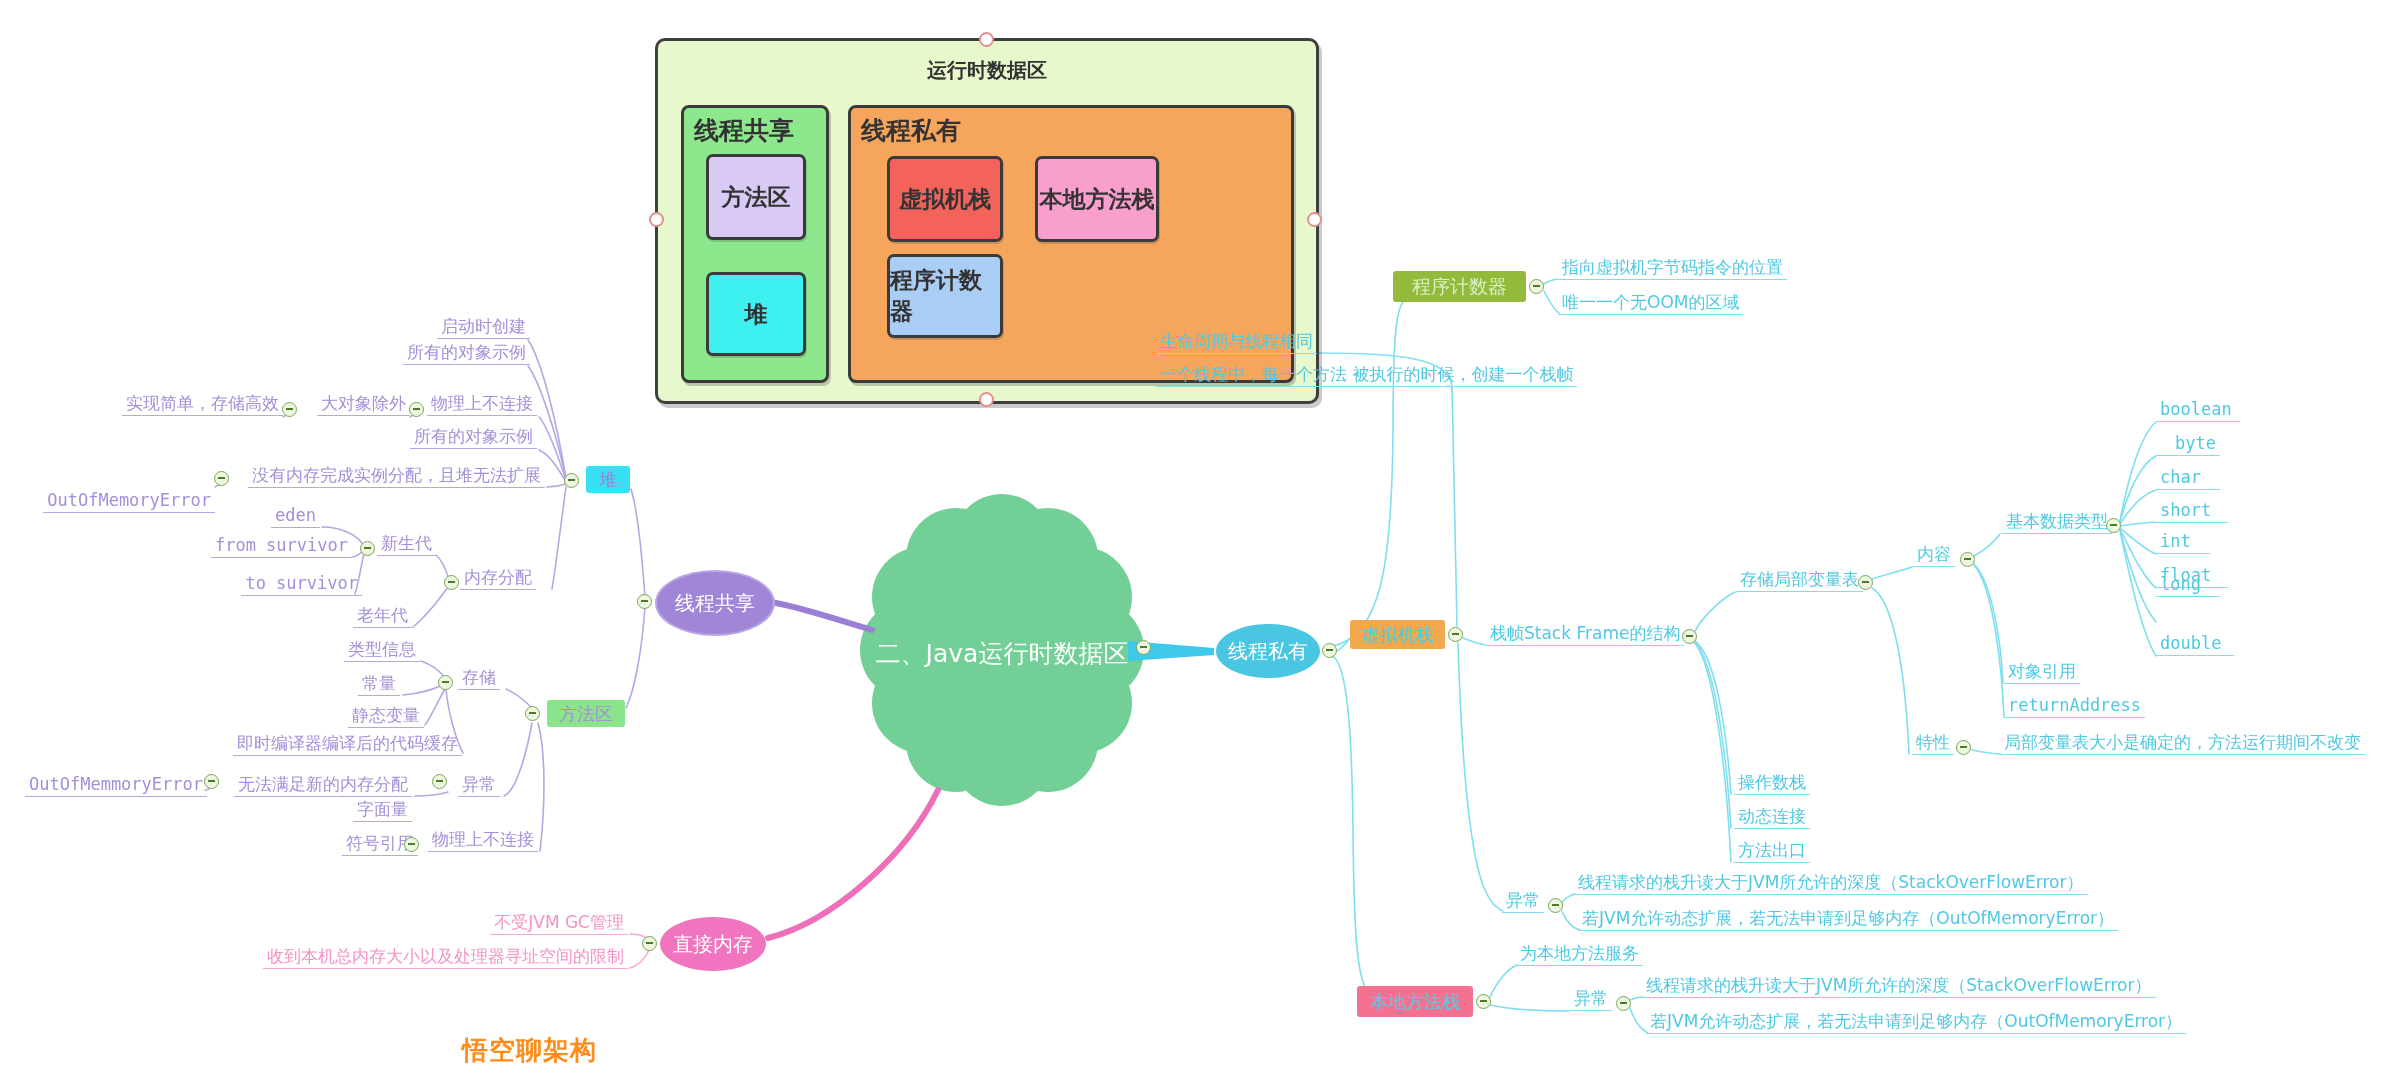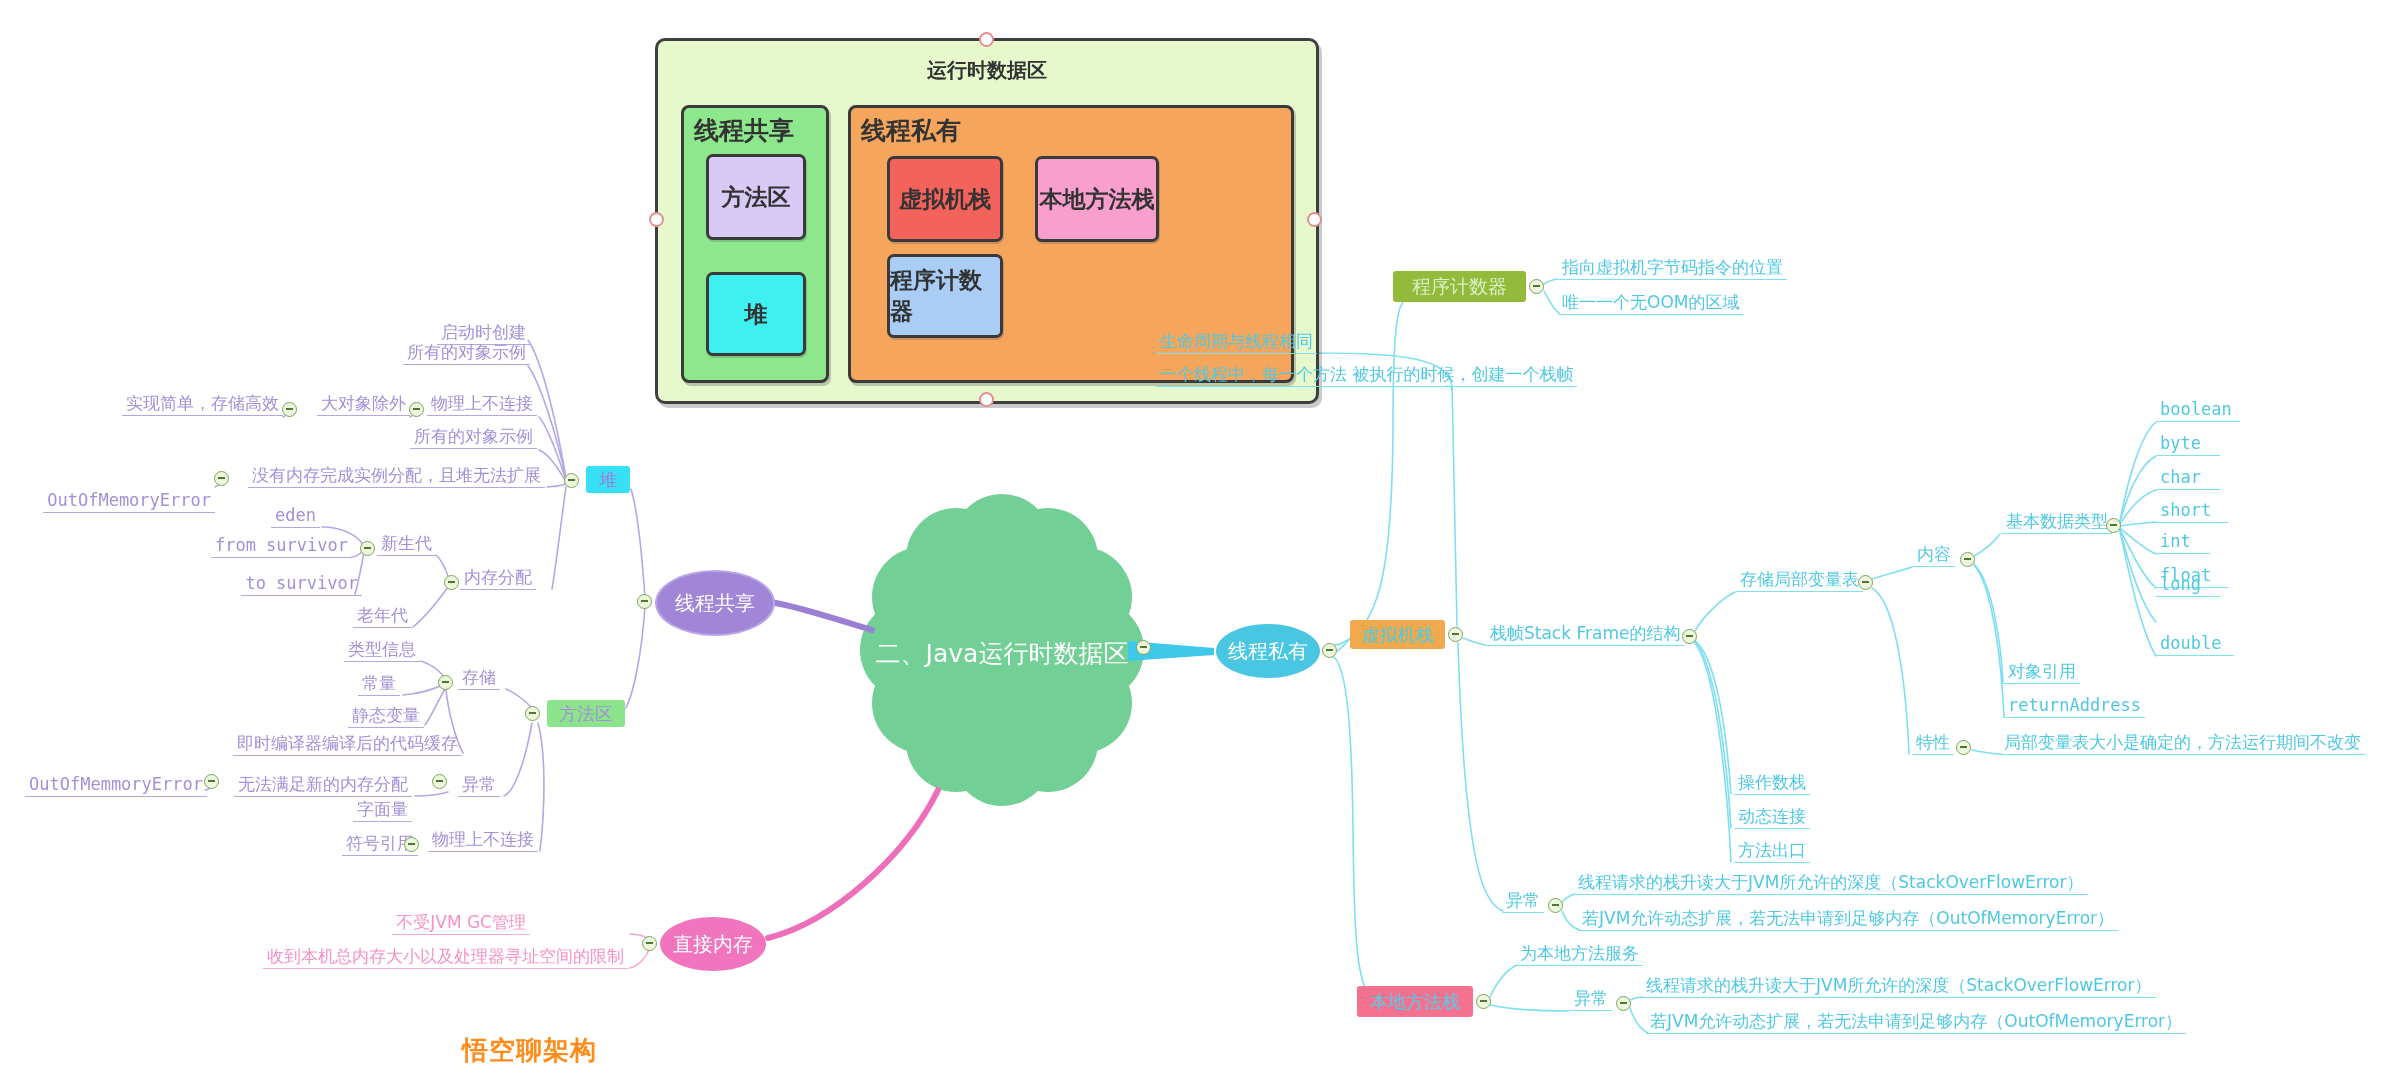--- a/index.html
+++ b/index.html
@@ -146,21 +146,21 @@
   <div class="ellipse" style="left:655px;top:570px;width:116px;height:62px;background:#a186d8;border:2px solid #b9a6e6;">线程共享</div>
   <div class="ellipse" style="left:1216px;top:624px;width:104px;height:54px;background:#49c6e2;">线程私有</div>
   <div class="ellipse" style="left:660px;top:917px;width:106px;height:54px;background:#f075be;">直接内存</div>
 
   <div class="mnode" style="left:586px;top:466px;width:44px;height:27px;background:#38e0f5;color:#9a82d8;">堆</div>
   <div class="mnode" style="left:547px;top:700px;width:78px;height:27px;background:#8be48b;color:#a48fd8;">方法区</div>
   <div class="mnode" style="left:1393px;top:271px;width:133px;height:31px;background:#94ba3c;color:#d8f0c4;font-size:19px;">程序计数器</div>
   <div class="mnode" style="left:1350px;top:620px;width:95px;height:29px;background:#f2a94e;color:#45cce4;">虚拟机栈</div>
   <div class="mnode" style="left:1357px;top:986px;width:116px;height:31px;background:#f4728f;color:#4fd0e8;">本地方法栈</div>
 
-  <div class="lbl pu" style="right:1875px;top:316px;margin-top:6px;">启动时创建</div>
+  <div class="lbl pu" style="right:1875px;top:316px;">启动时创建</div>
   <div class="lbl pu" style="right:1875px;top:342px;">所有的对象示例</div>
   <div class="lbl pu" style="right:1868px;top:393px;">物理上不连接</div>
   <div class="lbl pu" style="right:1995px;top:393px;">大对象除外</div>
   <div class="lbl pu" style="right:2122px;top:393px;">实现简单，存储高效</div>
   <div class="lbl pu" style="right:1868px;top:426px;">所有的对象示例</div>
   <div class="lbl pu" style="right:1860px;top:465px;">没有内存完成实例分配，且堆无法扩展</div>
   <div class="lbl pu mono" style="right:2190px;top:490px;">OutOfMemoryError</div>
   <div class="lbl pu" style="left:460px;top:567px;">内存分配</div>
   <div class="lbl pu" style="right:1969px;top:533px;">新生代</div>
   <div class="lbl pu mono" style="right:2085px;top:505px;">eden</div>
@@ -173,34 +173,34 @@
   <div class="lbl pu" style="right:2005px;top:673px;">常量</div>
   <div class="lbl pu" style="right:1981px;top:705px;">静态变量</div>
   <div class="lbl pu" style="right:1943px;top:733px;">即时编译器编译后的代码缓存</div>
   <div class="lbl pu" style="left:458px;top:774px;">异常</div>
   <div class="lbl pu" style="right:1993px;top:774px;">无法满足新的内存分配</div>
   <div class="lbl pu mono" style="right:2198px;top:774px;">OutOfMemmoryError</div>
   <div class="lbl pu" style="left:428px;top:829px;">物理上不连接</div>
   <div class="lbl pu" style="right:1993px;top:799px;">字面量</div>
   <div class="lbl pu" style="right:1987px;top:833px;">符号引用</div>
 
-  <div class="lbl pk" style="right:1875px;top:912px;">不受JVM GC管理</div>
+  <div class="lbl pk" style="right:1777px;top:912px;">不受JVM GC管理</div>
   <div class="lbl pk" style="right:1777px;top:946px;">收到本机总内存大小以及处理器寻址空间的限制</div>
 
   <div class="lbl cy" style="left:1558px;top:257px;">指向虚拟机字节码指令的位置</div>
   <div class="lbl cy" style="left:1558px;top:292px;">唯一一个无OOM的区域</div>
 
   <div class="lbl cy" style="left:1156px;top:331px;">生命周期与线程相同</div>
   <div class="lbl cy" style="left:1156px;top:364px;">一个线程中，每一个方法 被执行的时候，创建一个栈帧</div>
   <div class="lbl cy" style="left:1486px;top:623px;">栈帧Stack Frame的结构</div>
   <div class="lbl cy" style="left:1736px;top:569px;">存储局部变量表</div>
   <div class="lbl cy" style="left:1913px;top:544px;">内容</div>
   <div class="lbl cy" style="left:2002px;top:511px;">基本数据类型</div>
   <div class="lbl cy mono" style="left:2156px;top:399px;min-width:76px;">boolean</div>
-  <div class="lbl cy mono" style="left:2156px;top:433px;min-width:56px;">byte</div>
+  <div class="lbl cy mono" style="left:2156px;top:433px;min-width:56px;text-align:right;">byte</div>
   <div class="lbl cy mono" style="left:2156px;top:467px;min-width:56px;">char</div>
   <div class="lbl cy mono" style="left:2156px;top:500px;min-width:64px;">short</div>
   <div class="lbl cy mono" style="left:2156px;top:531px;min-width:46px;">int</div>
   <div class="lbl cy mono" style="left:2156px;top:565px;min-width:64px;">float</div>
   <div class="lbl cy mono" style="left:2156px;top:574px;min-width:56px;">long</div>
   <div class="lbl cy mono" style="left:2156px;top:633px;min-width:70px;">double</div>
   <div class="lbl cy" style="left:2004px;top:661px;">对象引用</div>
   <div class="lbl cy mono" style="left:2004px;top:695px;">returnAddress</div>
   <div class="lbl cy" style="left:1912px;top:732px;">特性</div>
   <div class="lbl cy" style="left:2000px;top:732px;">局部变量表大小是确定的，方法运行期间不改变</div>

